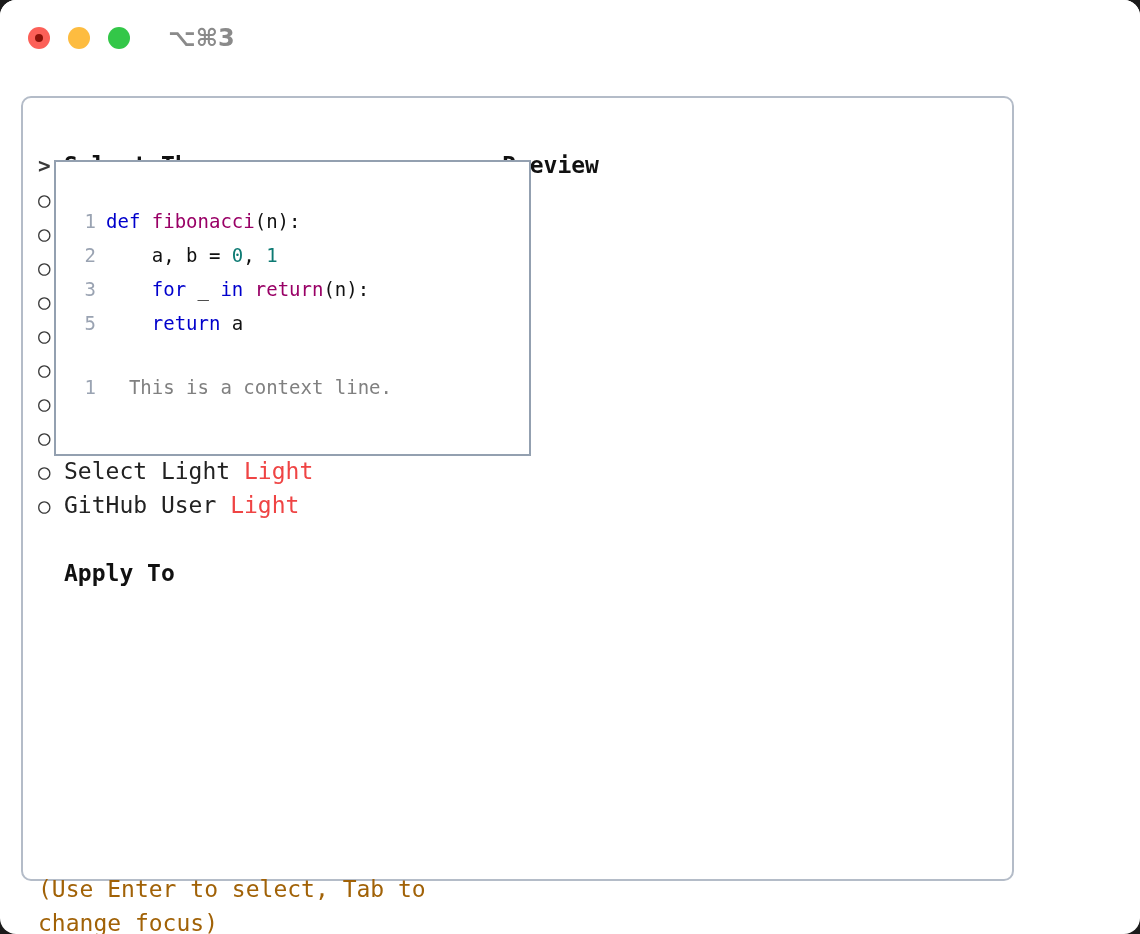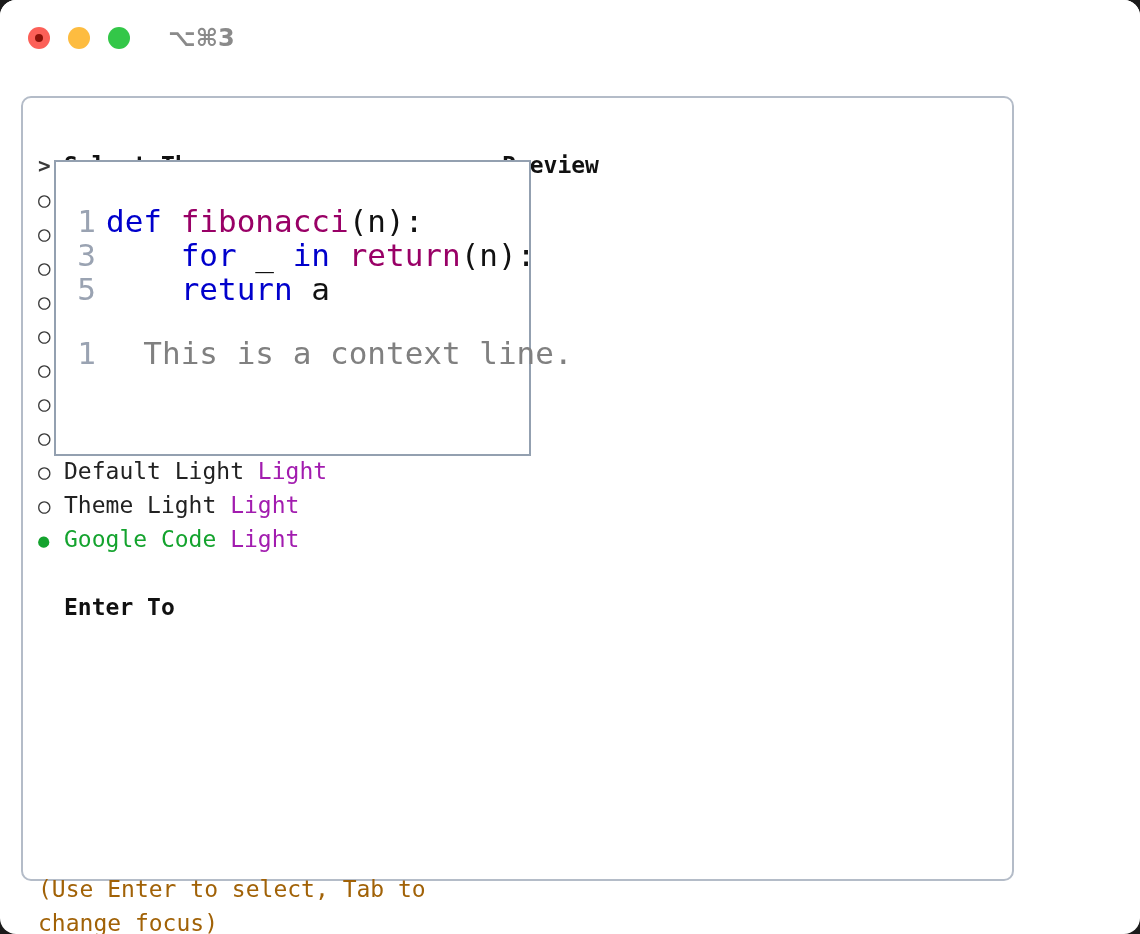--- a/index.html
+++ b/index.html
@@ -93,21 +93,21 @@
     width: 26px;
     text-align: left;
     font-size: 21px;
     color: #3a3a3a;
   }
   .marker.sel { color: #14a32e; font-size: 19px; }
   .marker.blank { color: transparent; }
 
   .name { color: #222222; }
   .name.sel { color: #14a32e; }
-  .variant { color: #a21caf; }
+  .variant { color: #ef4444; }
 
   #hint {
     position: absolute;
     left: 15px; top: 774px;
     width: 420px;
     font-size: 23px;
     line-height: 34px;
     color: #a16207;
   }
 
@@ -135,21 +135,21 @@
 
   #code-area {
     position: absolute;
     left: 12px; top: 42px;
     width: 460px;
   }
 
   .code-line {
     height: 34px;
     line-height: 34px;
-    font-size: 31px;
+    font-size: 19px;
     white-space: pre;
   }
 
   .lineno {
     display: inline-block;
     width: 28px;
     text-align: right;
     color: #9aa3b2;
     margin-right: 10px;
   }
@@ -187,45 +187,45 @@
 
       <div id="theme-list">
           <div class="list-row"><span class="marker">○</span><span class="name">ANSI</span><span class="variant"> Dark</span></div>
           <div class="list-row"><span class="marker">○</span><span class="name">Atom One</span><span class="variant"> Dark</span></div>
           <div class="list-row"><span class="marker">○</span><span class="name">Ayu</span><span class="variant"> Dark</span></div>
           <div class="list-row"><span class="marker">○</span><span class="name">Default</span><span class="variant"> Dark</span></div>
           <div class="list-row"><span class="marker">○</span><span class="name">Dracula</span><span class="variant"> Dark</span></div>
           <div class="list-row"><span class="marker">○</span><span class="name">GitHub</span><span class="variant"> Dark</span></div>
           <div class="list-row"><span class="marker">○</span><span class="name">ANSI Light</span><span class="variant"> Light</span></div>
           <div class="list-row"><span class="marker">○</span><span class="name">Ayu Light</span><span class="variant"> Light</span></div>
-          <div class="list-row"><span class="marker">○</span><span class="name">Default Light</span><span class="variant"> Light</span></div>
-          <div class="list-row"><span class="marker">○</span><span class="name">Theme Light</span><span class="variant"> Light</span></div>
-          <div class="list-row"><span class="marker sel">●</span><span class="name sel">Google Code</span><span class="variant"> Light</span></div>
+          <div class="list-row"><span class="marker">○</span><span class="name">Select Light</span><span class="variant"> Light</span></div>
+          <div class="list-row"><span class="marker">○</span><span class="name">GitHub User</span><span class="variant"> Light</span></div>
         </div>
 
       <div class="list-row" style="height:34px;"></div>
 
       <div class="list-row section-head">
-        <span class="marker blank">○</span><span>Enter To</span>
+        <span class="marker blank">○</span><span>Apply To</span>
       </div>
 
       <div id="apply-list">
         </div>
     </div>
 
     <div id="hint">(Use Enter to select, Tab to change focus)</div>
 
     <div id="right-col">
       <div id="preview-title">Preview</div>
     </div>
 
     <div id="preview-box">
       <div id="code-area">
         <div id="code-lines">
             <div class="code-line"><span class="lineno">1</span><span class="tok-kw">def </span><span class="tok-fn">fibonacci</span><span class="tok-plain">(n):</span></div>
+            <div class="code-line"><span class="lineno">2</span><span class="tok-plain">    a, b = </span><span class="tok-num">0</span><span class="tok-plain">, </span><span class="tok-num">1</span></div>
             <div class="code-line"><span class="lineno">3</span><span class="tok-plain">    </span><span class="tok-kw">for</span><span class="tok-plain"> _ </span><span class="tok-kw">in</span><span class="tok-plain"> </span><span class="tok-fn">return</span><span class="tok-plain">(n):</span></div>
             <div class="code-line"><span class="lineno">5</span><span class="tok-plain">    </span><span class="tok-kw">return</span><span class="tok-plain"> a</span></div>
           </div>
         <div class="diff-gap"></div>
         <div id="diff-lines">
             <div class="code-line"><span class="lineno">1</span><span class="diff-ctx"> </span><span class="diff-ctx"> This is a context line.</span></div>
           </div>
       </div>
     </div>
 

